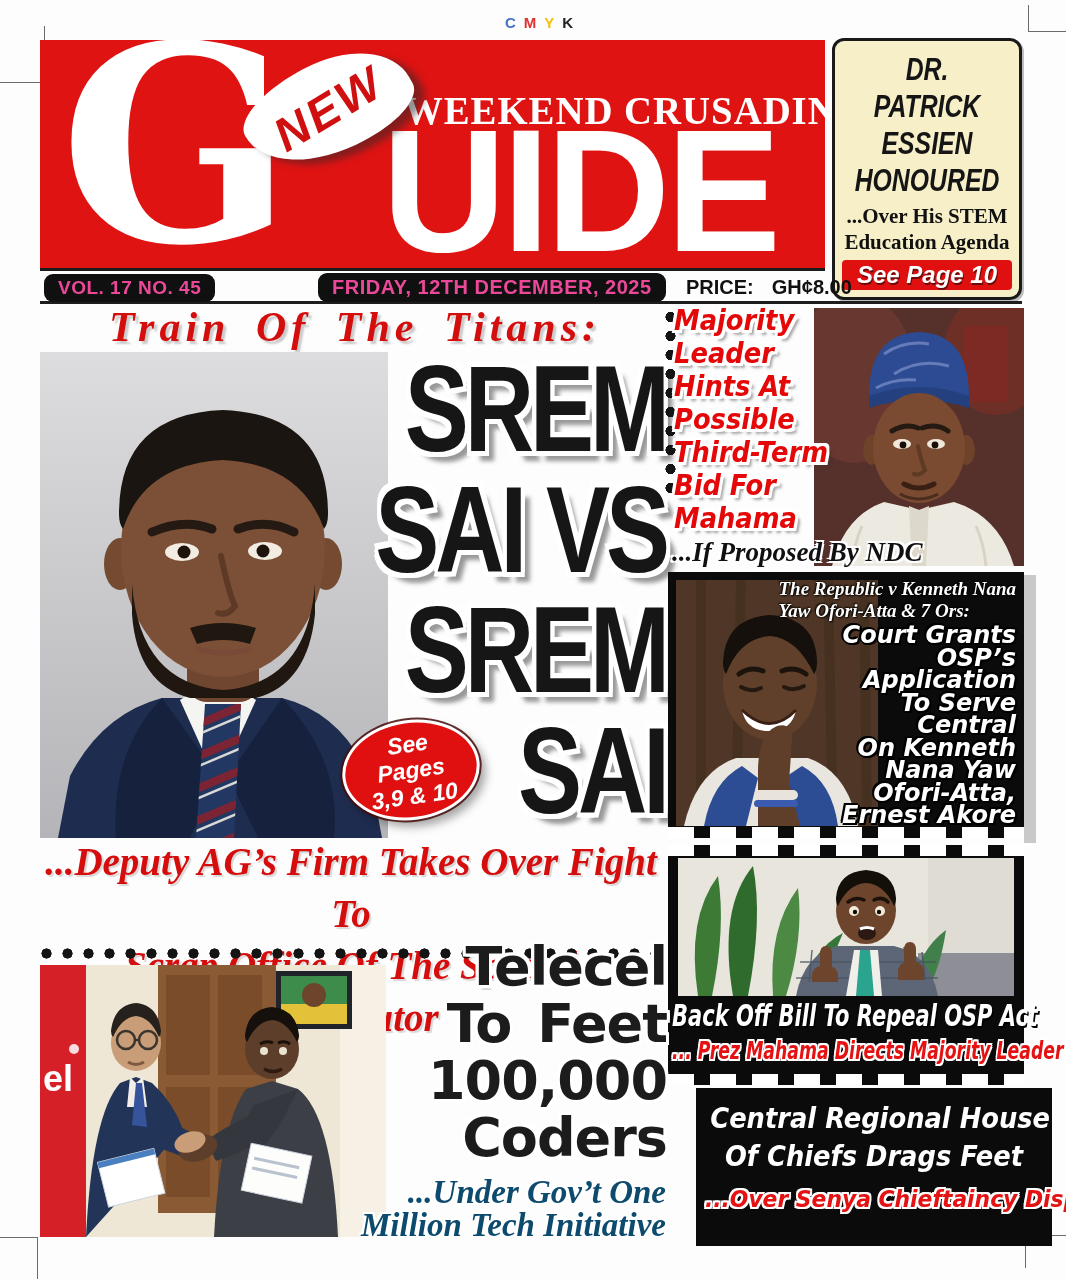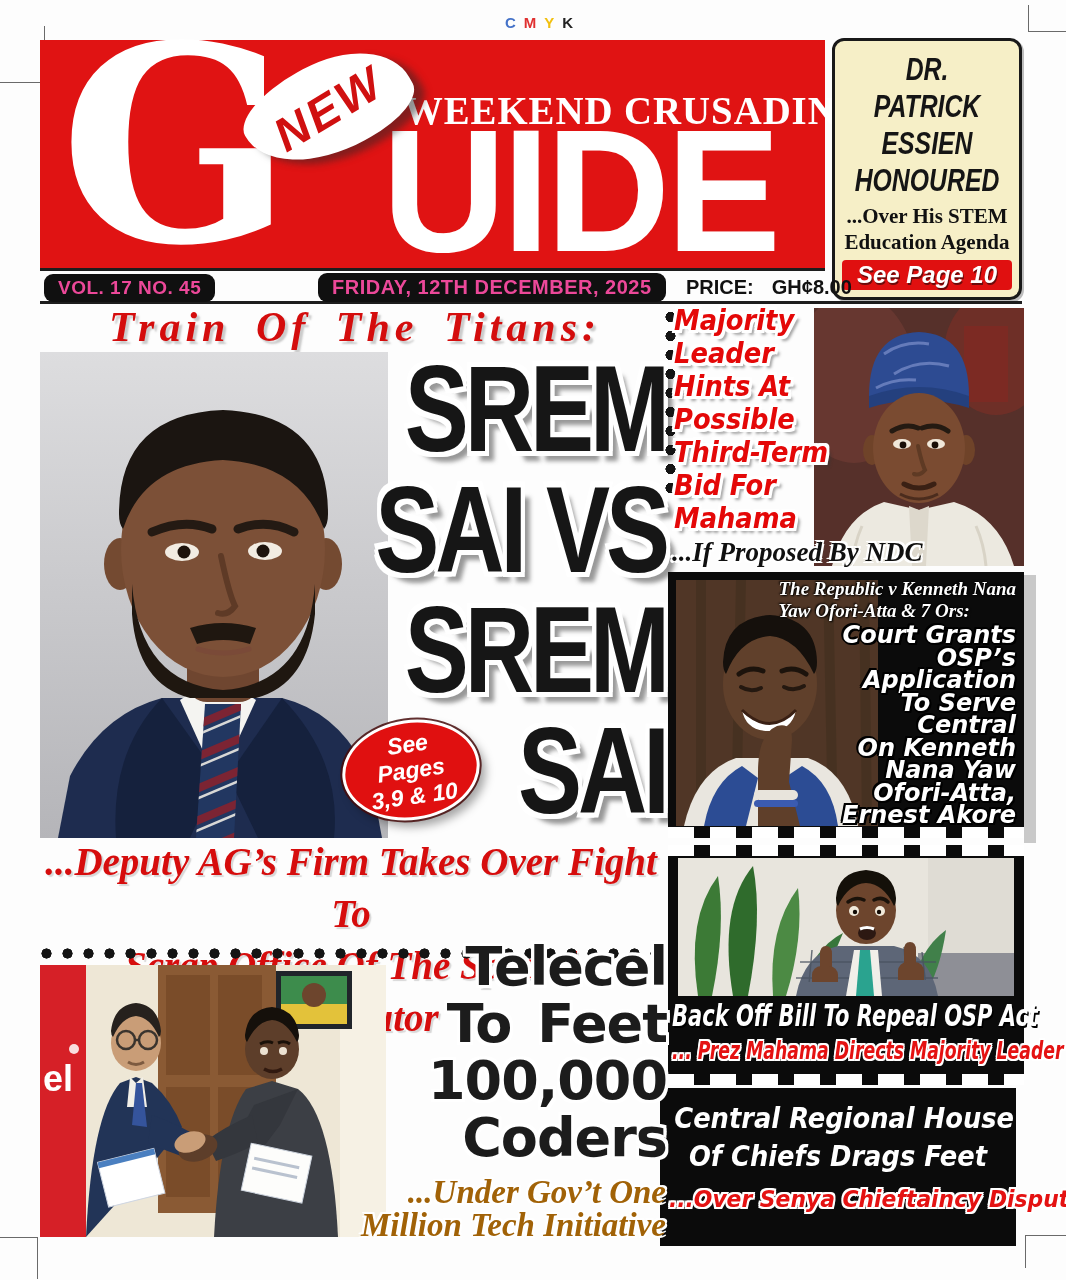--- a/index.html
+++ b/index.html
@@ -115,37 +115,37 @@
   .bo-headline { position:absolute; left:4px; top:153px; width:500px; transform:scaleX(.7);
                  transform-origin:left top; color:#fff; font-family:"DejaVu Sans",sans-serif;
                  font-weight:800; font-style:italic; font-size:30px; white-space:nowrap;
                  text-shadow:2px 2px 0 #000; }
   .bo-sub { position:absolute; left:4px; top:192px; width:490px; transform:scaleX(.72);
             transform-origin:left top; color:#e41212; font-family:"DejaVu Sans",sans-serif;
             font-weight:800; font-style:italic; font-size:24px; white-space:nowrap;
             text-shadow:-2px -2px 0 #fff,2px -2px 0 #fff,-2px 2px 0 #fff,2px 2px 0 #fff,
                         -2px 0 0 #fff,2px 0 0 #fff,0 -2px 0 #fff,0 2px 0 #fff; }
 
-  .chiefs { left:660px; top:1088px; width:356px; height:158px; text-align:center; }
+  .chiefs { left:696px; top:1088px; width:356px; height:158px; text-align:center; }
   .ch-line { color:#fff; font-family:"DejaVu Sans",sans-serif; font-weight:800; font-style:italic;
              font-size:28px; line-height:38px; transform:scaleX(.92); white-space:nowrap; }
   .ch-line1 { margin-top:12px; }
   .ch-sub { margin-top:10px; color:#e41212; font-family:"DejaVu Sans",sans-serif; font-weight:800;
             font-style:italic; font-size:23px; transform:scaleX(.95); white-space:nowrap;
             text-shadow:-2px -2px 0 #fff,2px -2px 0 #fff,-2px 2px 0 #fff,2px 2px 0 #fff,
                         -2px 0 0 #fff,2px 0 0 #fff,0 -2px 0 #fff,0 2px 0 #fff; }
 
   
   .tel-headline { left:345px; top:938px; width:322px; text-align:right;
                   font-family:"DejaVu Sans",sans-serif; font-weight:800; 
                   color:#1c1c1c; font-size:54px; line-height:57px; letter-spacing:-1px;
                   word-spacing:8px; white-space:nowrap; z-index:3;
                   text-shadow:-3px -3px 0 #fff,3px -3px 0 #fff,-3px 3px 0 #fff,3px 3px 0 #fff,
                               -3px 0 0 #fff,3px 0 0 #fff,0 -3px 0 #fff,0 3px 0 #fff; }
-  .tel-sub { left:300px; top:1176px; width:366px; text-align:right; color:#a16207;
+  .tel-sub { left:300px; top:1176px; width:366px; text-align:right; color:#0c4a6e;
              font-family:"Liberation Serif",serif; font-weight:700; font-style:italic;
              font-size:33px; line-height:33px; white-space:nowrap; z-index:3;
              text-shadow:-2px -2px 0 #fff,2px -2px 0 #fff,-2px 2px 0 #fff,2px 2px 0 #fff; }
 
   svg { display:block; }
 </style>
 </head>
 <body>
 
 <div class="page">

